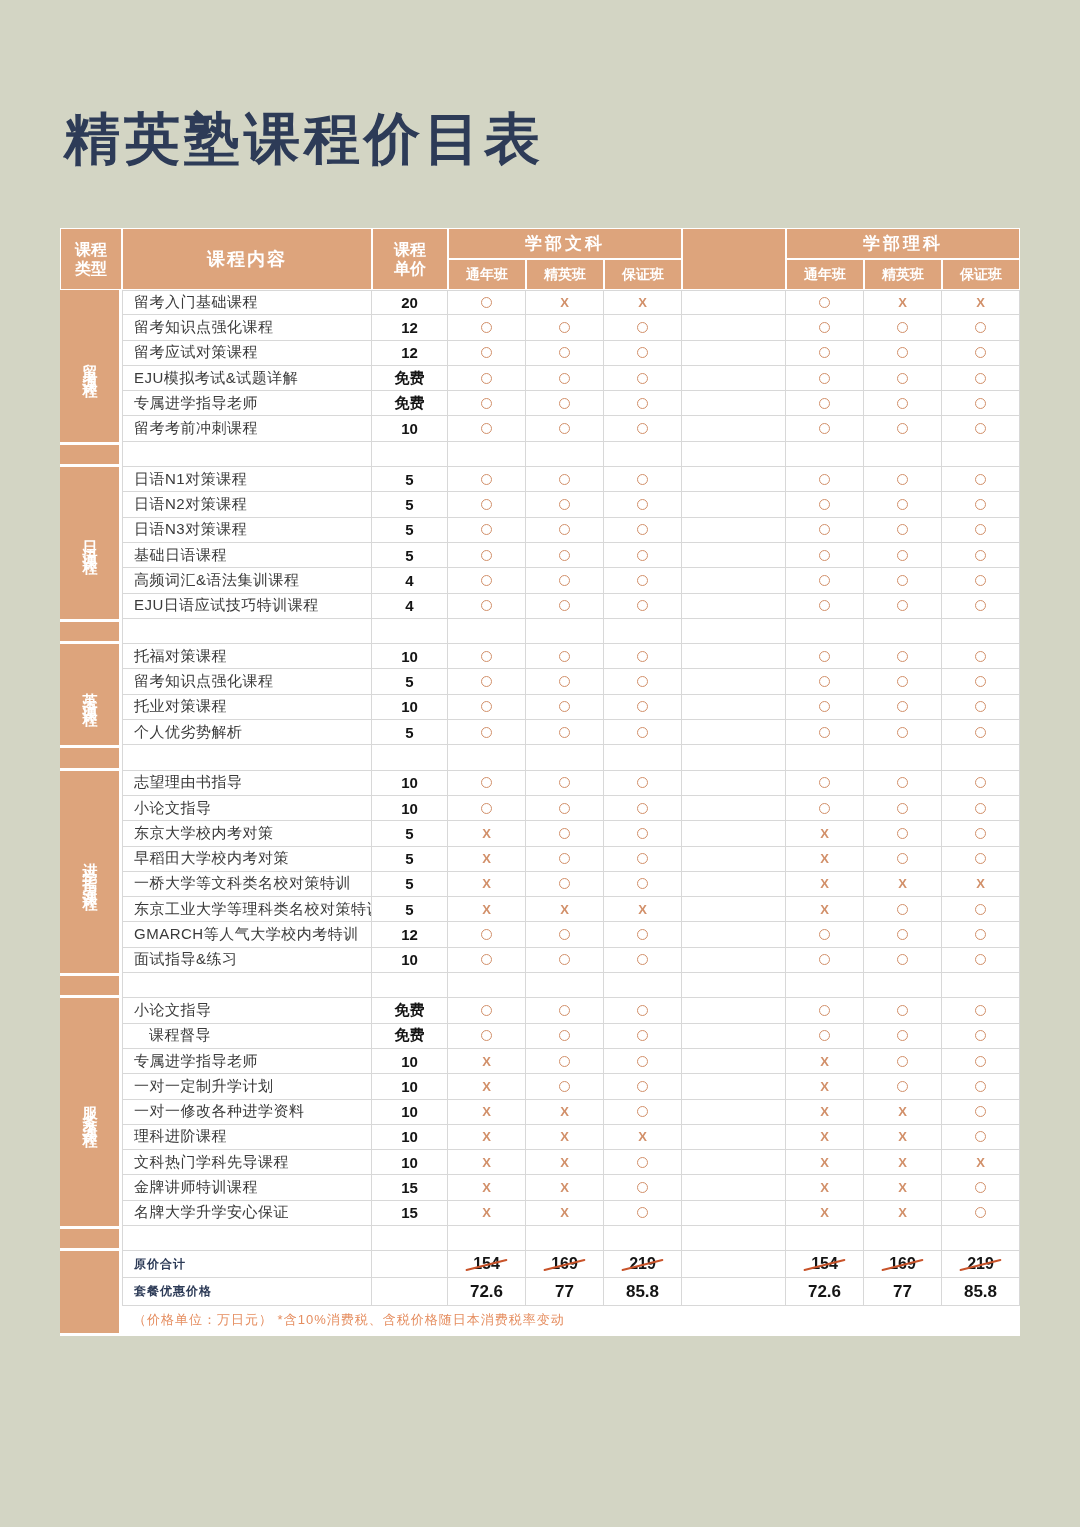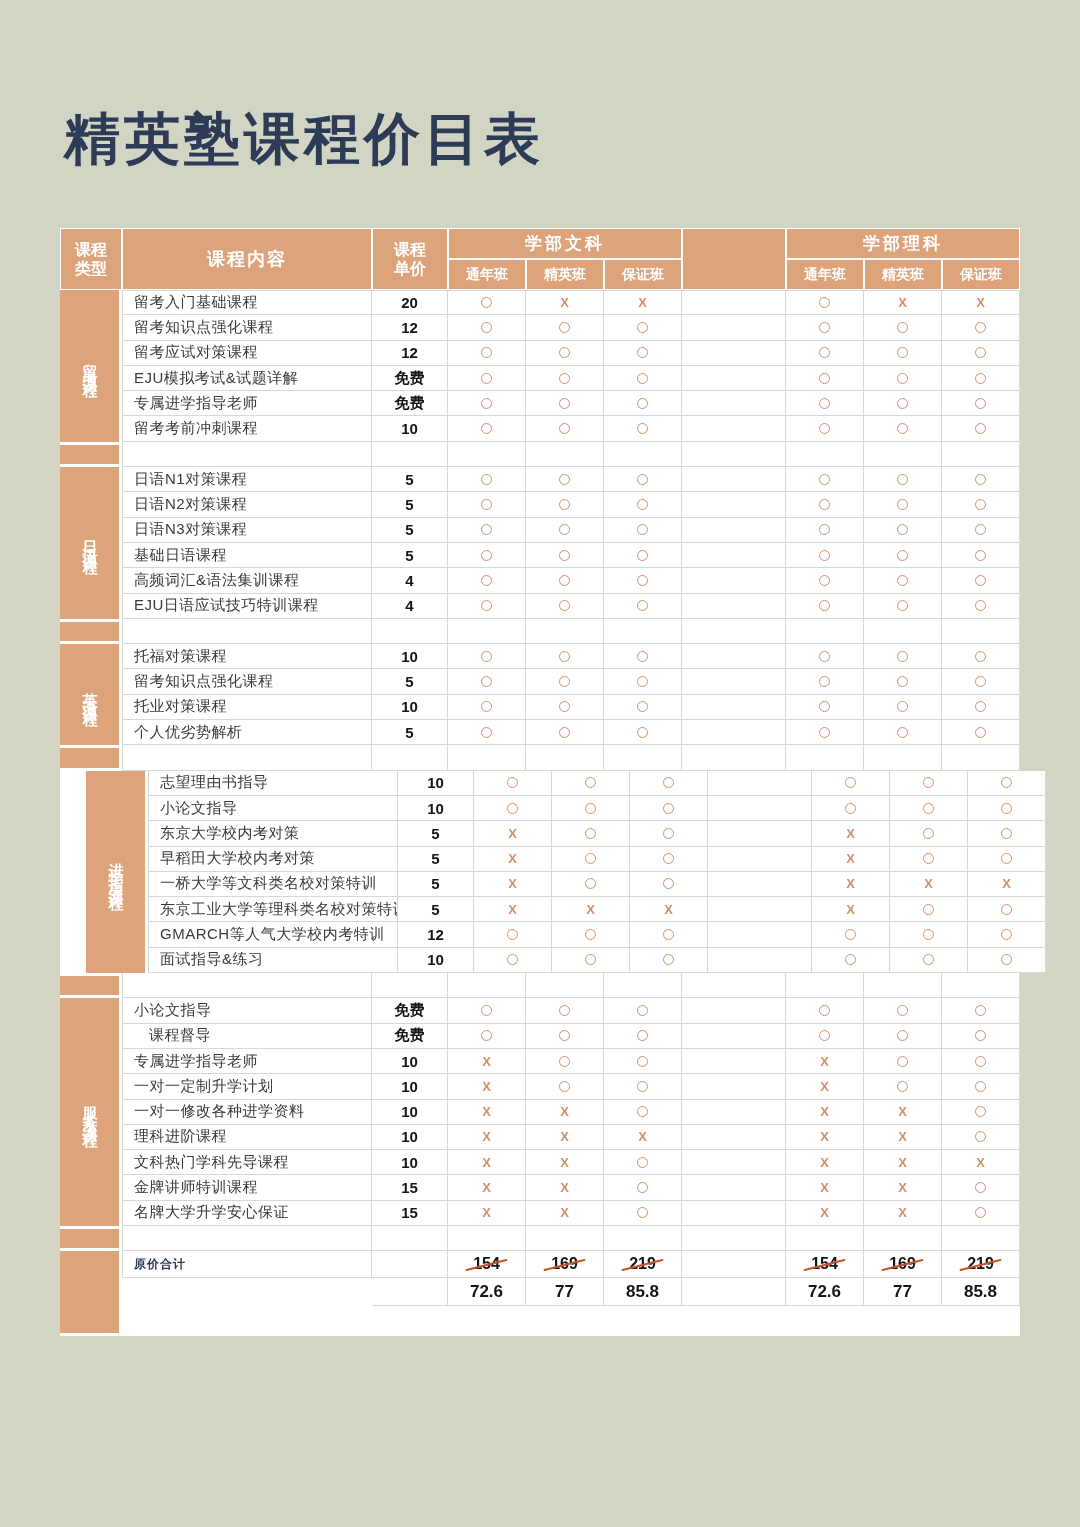--- a/index.html
+++ b/index.html
@@ -464,21 +464,21 @@
           <div class="gap-cell first" style="grid-column: 2;"></div>
           <div class="gap-cell" style="grid-column: 3;"></div>
           <div class="gap-cell" style="grid-column: 4;"></div>
           <div class="gap-cell" style="grid-column: 5;"></div>
           <div class="gap-cell" style="grid-column: 6;"></div>
           <div class="gap-cell" style="grid-column: 7;"></div>
           <div class="gap-cell" style="grid-column: 8;"></div>
           <div class="gap-cell" style="grid-column: 9;"></div>
           <div class="gap-cell" style="grid-column: 10;"></div>
         </div>
-        <div class="grid section-block" style="grid-template-rows: repeat(8, 25.3px); padding-left: 26px;">
+        <div class="grid section-block" style="grid-template-rows: repeat(8, 25.3px);">
           <div class="cat-cell" style="grid-area: 1 / 1 / span 8;">
             <div class="cat-label">进学指导课程</div>
           </div>
           <div class="c name-cell" style="grid-area: 1 / 2;">志望理由书指导</div>
           <div class="c price-cell" style="grid-area: 1 / 3;">10</div>
           <div class="c mark-cell" style="grid-area: 1 / 4;">
             <span class="mark-o"></span>
           </div>
           <div class="c mark-cell" style="grid-area: 1 / 5;">
             <span class="mark-o"></span>
@@ -861,20 +861,21 @@
           <div class="gap-cell" style="grid-column: 8;"></div>
           <div class="gap-cell" style="grid-column: 9;"></div>
           <div class="gap-cell" style="grid-column: 10;"></div>
         </div>
       </div>
 
     <div class="grid footer">
       <div class="f-cat"></div>
       <div class="c f-label" style="grid-column:2;grid-row:1">原价合计</div>
       <div class="c" style="grid-column:3;grid-row:1"></div>
+      <div class="c f-label" style="grid-column:2;grid-row:2">套餐优惠价格</div>
       <div class="c" style="grid-column:3;grid-row:2"></div>
       <div style="display:contents"><div class="c" style="grid-area: 1 / 4;">
             <span class="f-val struck">154</span>
           </div><div class="c" style="grid-area: 1 / 5;">
             <span class="f-val struck">169</span>
           </div><div class="c" style="grid-area: 1 / 6;">
             <span class="f-val struck">219</span>
           </div><div class="c" style="grid-area: 1 / 8;">
             <span class="f-val struck">154</span>
           </div><div class="c" style="grid-area: 1 / 9;">
@@ -887,16 +888,17 @@
             <span class="f-val">77</span>
           </div><div class="c" style="grid-area: 2 / 6;">
             <span class="f-val">85.8</span>
           </div><div class="c" style="grid-area: 2 / 8;">
             <span class="f-val">72.6</span>
           </div><div class="c" style="grid-area: 2 / 9;">
             <span class="f-val">77</span>
           </div><div class="c" style="grid-area: 2 / 10;">
             <span class="f-val">85.8</span>
           </div><div class="c" style="grid-area: 2 / 7;"></div></div>
+      <div class="footnote-cell">（价格单位：万日元）  *含10%消费税、含税价格随日本消费税率变动</div>
     </div>
 
   </div>
 </div>
 
 </body></html>

